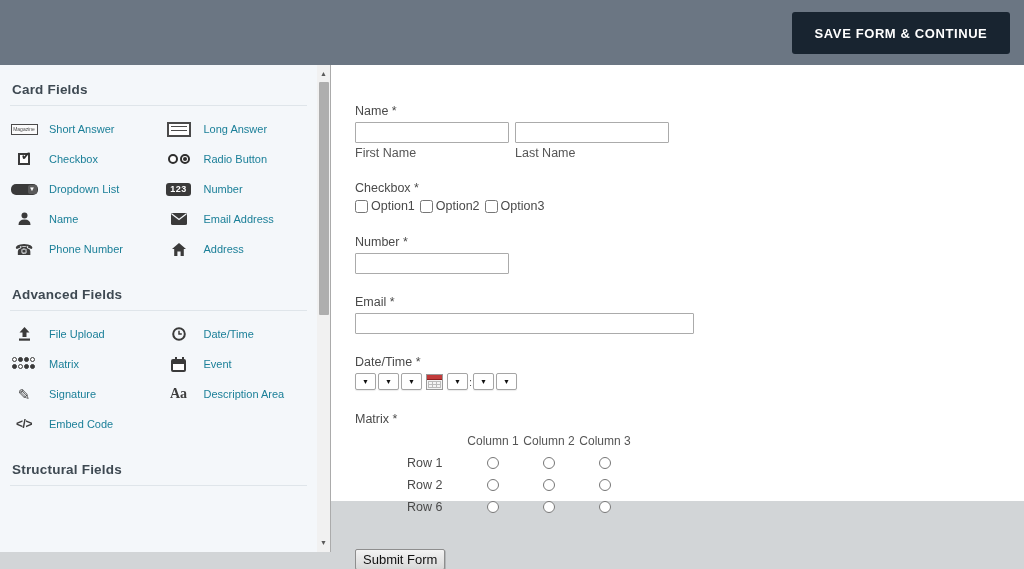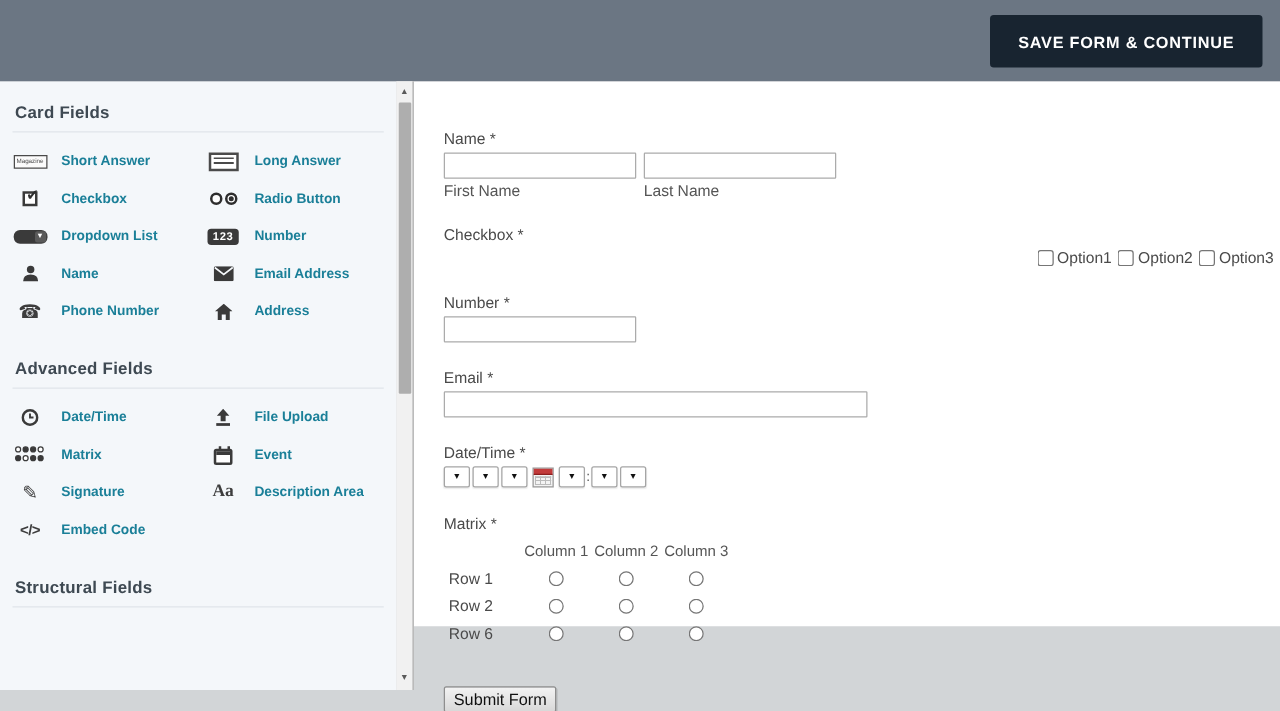--- a/index.html
+++ b/index.html
@@ -15,21 +15,21 @@
   .content { display:flex; height:504px; background:#d2d5d7; }
   .left-col { display:flex; width:331px; height:487px; }
   .sidebar { width:317px; background:#f4f7fa; overflow:hidden; }
 
   
   .sec-title { font-size:13.5px; font-weight:bold; color:#3e4952; padding:17px 0 8px 12px; letter-spacing:0.2px; }
   .sec-divider { border-bottom:1px solid #dfe5ea; margin:0 10px 0 10px; }
   .items-grid { display:grid; grid-template-columns:1fr 1fr; padding:8px 2px 6px 6px; }
   .s-item { display:flex; align-items:center; height:30px; cursor:pointer; }
   .ic { width:36px; min-width:36px; display:flex; justify-content:center; align-items:center; color:#3d3d3d; }
-  .s-label { font-size:11px; font-weight:bold; color:#1a7f98; margin-left:7px; white-space:nowrap;text-align:right; }
+  .s-label { font-size:11px; font-weight:normal; color:#1a7f98; margin-left:7px; white-space:nowrap;text-align:right; }
 
   
   .ic-shortanswer { width:27px; height:11px; border:1px solid #4a4a4a; font-size:5px; color:#4a4a4a;
     display:flex; align-items:center; justify-content:center; overflow:hidden; background:#fbfbfb; }
   .ic-longanswer { width:24px; height:15px; border:2px solid #4a4a4a; background:#fff; padding:2px 2px; }
   .ic-longanswer > div { height:100%; background:repeating-linear-gradient(to bottom, #4a4a4a 0 1.5px, transparent 1.5px 4px); }
   .ic-checkbox { width:12px; height:12px; border:2px solid #3a3a3a; position:relative; background:#fff; }
   .ic-checkbox::after { content:"\2714"; position:absolute; top:-6px; left:1px; font-size:12px; color:#2e2e2e; }
   .ic-radio { display:flex; gap:2px; align-items:center; }
   .ic-radio .r1 { width:10px; height:10px; border:2.5px solid #2e2e2e; border-radius:50%; background:#fff; }
@@ -69,37 +69,37 @@
   .w-std { width:154px; }
   .w-wide { width:339px; }
   .name-row { display:flex; gap:6px; }
   .name-sub { display:flex; gap:6px; margin-top:3px; }
   .name-sub span { width:154px; }
 
   .field { margin-bottom:0; }
   .gap-a { margin-top:21px; }
   .gap-b { margin-top:22px; }
 
-  .opt-row { display:flex; align-items:center; margin-top:2px;justify-content:flex-end; }
+  .opt-row { display:flex; align-items:center; margin-top:2px; }
   .opt { display:flex; align-items:center; margin-right:5px; }
   .opt input { width:13px; height:13px; margin:0 3px 0 0; }
   .opt label { font-size:12.5px; color:#4a4a4a; }
 
   .dt-row { display:flex; align-items:center; gap:2px; margin-top:2px; }
   .mini-select { width:21px; height:17px; border:1px solid #a5a5a5; border-radius:2px; background:#fff;
     display:flex; align-items:center; justify-content:center; font-size:7px; color:#111; cursor:pointer;
     box-shadow:0 1px 1px rgba(0,0,0,0.08); }
   .dt-colon { font-size:11px; color:#555; margin:0 -1px; }
   .cal-icon { width:17px; height:16px; border:1px solid #999; background:#f4f4f4; position:relative; cursor:pointer; margin:0 2px; }
   .cal-icon::before { content:""; position:absolute; top:0; left:0; right:0; height:4px; background:#c23b3b; border-bottom:1px solid #8c1f1f; }
   .cal-icon::after { content:""; position:absolute; top:6px; left:1px; right:1px; bottom:1px;
     background:repeating-linear-gradient(to bottom, #bbb 0 1px, transparent 1px 3px),
                repeating-linear-gradient(to right, #bbb 0 1px, transparent 1px 4px); }
 
-  .matrix { margin-top:3px; }
+  .matrix { margin-top:3px;margin-left:48px; }
   .matrix-grid { display:grid; grid-template-columns:62px 56px 56px 56px; align-items:center; }
   .m-colhead { font-size:12px; color:#555; text-align:center; height:22px; line-height:22px; }
   .m-rowlabel { font-size:12.5px; color:#4a4a4a; height:22px; line-height:22px; padding-left:4px; }
   .m-cell { display:flex; justify-content:center; align-items:center; height:22px; }
   .m-cell input { width:12px; height:12px; margin:0; }
 
   .submit-btn { margin-top:31px; height:21px; padding:0 7px; font-family:"Liberation Sans", sans-serif;
     font-size:13px; color:#111; background:linear-gradient(to bottom, #f3f3f3, #d8d8d8);
     border:1px solid #8e8e8e; border-radius:2px; box-shadow:1px 1px 0 rgba(0,0,0,0.15); cursor:pointer; }
 </style>
@@ -194,35 +194,35 @@
           </span>
           <span class="s-label">Address</span>
         </div>
       </div>
 
       <div class="sec-title">Advanced Fields</div>
       <div class="sec-divider"></div>
       <div class="items-grid">
         <div class="s-item">
           <span class="ic">
+            <svg width="13" height="14" viewBox="0 0 13 14">
+                <path d="M6.5 0 L11.5 5.5 L8.5 5.5 L8.5 10 L4.5 10 L4.5 5.5 L1.5 5.5 Z" fill="#3a3a3a"></path>
+                <rect x="1" y="11.5" width="11" height="2.2" fill="#3a3a3a"></rect>
+              </svg>
+          </span>
+          <span class="s-label">File Upload</span>
+        </div>
+        <div class="s-item">
+          <span class="ic">
             <svg width="14" height="14" viewBox="0 0 14 14">
                 <circle cx="7" cy="7" r="5.8" fill="none" stroke="#3a3a3a" stroke-width="2"></circle>
                 <path d="M7 3.8 L7 7 L9.8 7" stroke="#3a3a3a" stroke-width="1.5" fill="none"></path>
               </svg>
           </span>
           <span class="s-label">Date/Time</span>
-        </div>
-        <div class="s-item">
-          <span class="ic">
-            <svg width="13" height="14" viewBox="0 0 13 14">
-                <path d="M6.5 0 L11.5 5.5 L8.5 5.5 L8.5 10 L4.5 10 L4.5 5.5 L1.5 5.5 Z" fill="#3a3a3a"></path>
-                <rect x="1" y="11.5" width="11" height="2.2" fill="#3a3a3a"></rect>
-              </svg>
-          </span>
-          <span class="s-label">File Upload</span>
         </div>
         <div class="s-item">
           <span class="ic">
             <span class="ic-matrix">
                 <i></i>
                 <i class="f"></i>
                 <i class="f"></i>
                 <i></i>
                 <i class="f"></i>
                 <i></i>

